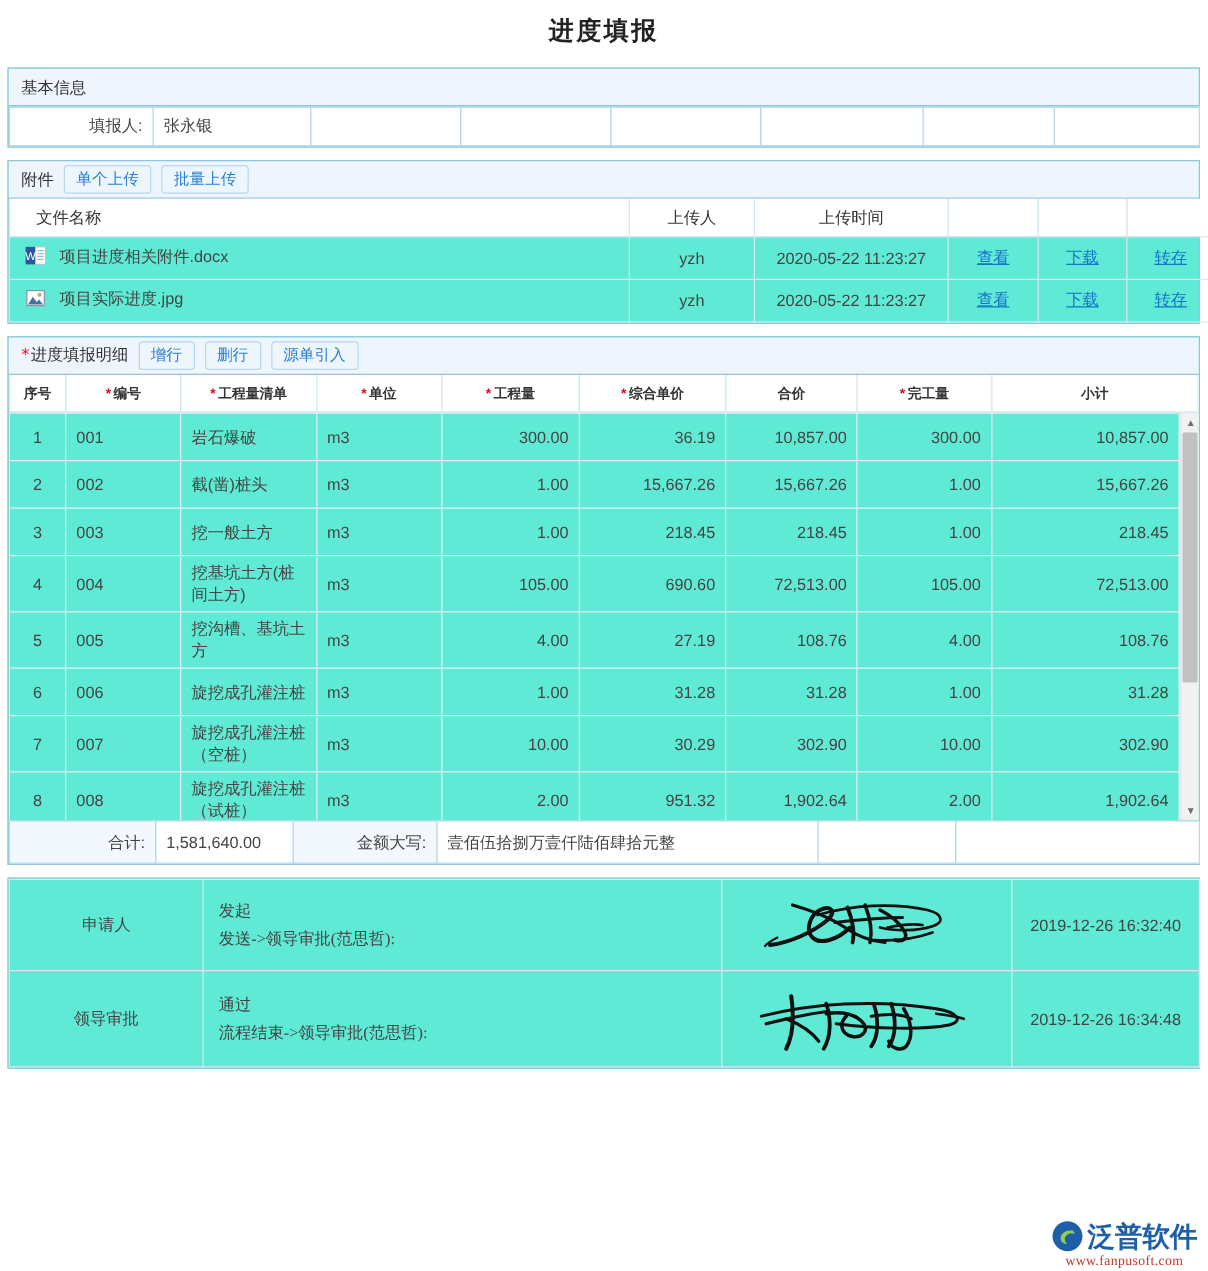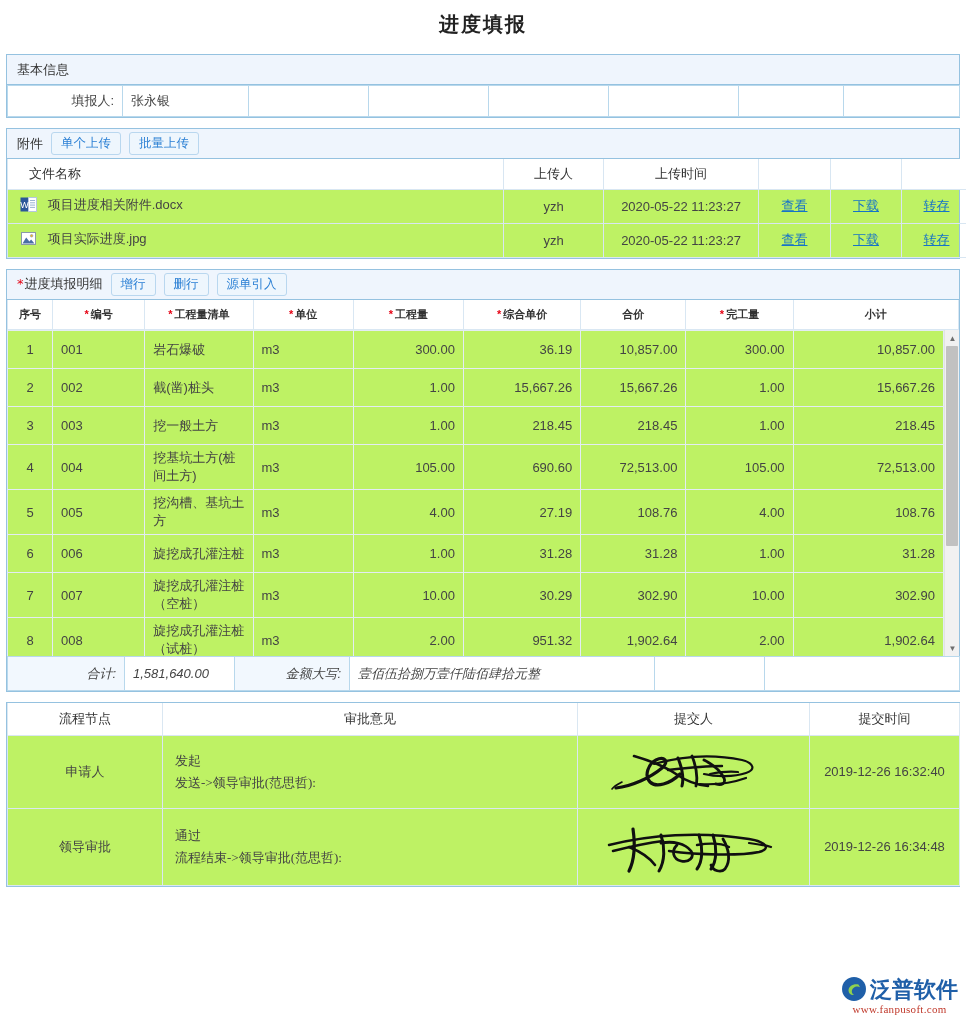--- a/index.html
+++ b/index.html
@@ -24,21 +24,21 @@
     font-weight: bold;
     color: #222;
     letter-spacing: 2px;
     padding: 11px 0 16px 0;
   }
 
   
   .panel {
     margin: 0 6px 10px 6px;
     border: 1px solid #95c2e0;
-    background: #bef264;
+    background: #5eead4;
   }
   .panel-head {
     background: #eff5fd;
     border-bottom: 1px solid #95c2e0;
     padding: 0 10px;
     height: 30px;
     display: flex;
     align-items: center;
     gap: 8px;
     font-size: 13px;
@@ -149,21 +149,21 @@
   }
   .vscroll .arrow {
     position: absolute; left: 0; width: 15px; height: 16px;
     display: flex; align-items: center; justify-content: center;
     color: #6e6e6e; font-size: 8px;
   }
   .vscroll .arrow.up { top: 0; }
   .vscroll .arrow.dn { bottom: 0; }
 
   
-  table.total { border-collapse: collapse; width: 100%; table-layout: fixed; font-style: italic; }
+  table.total { border-collapse: collapse; width: 100%; table-layout: fixed; }
   table.total td {
     border: 1px solid #b8d8ec;
     height: 34px;
     font-size: 13px;
     padding: 0 8px;
     background: #fff;
     color: #444;
   }
   table.total td.lbl { background: #f2f8fe; text-align: right; }
 
@@ -499,26 +499,20 @@
 
 <div class="panel">
   <table class="appr">
     <colgroup>
       <col style="width:155px">
         <col style="width:415px">
         <col style="width:232px">
         <col style="width:150px">
     </colgroup>
     <tbody>
-        <tr>
-      <th>流程节点</th>
-      <th>审批意见</th>
-      <th>提交人</th>
-      <th>提交时间</th>
-    </tr>
     <tr>
       <td class="node">申请人</td>
       <td class="opinion">
         <div>发起</div>
         <div>发送-&gt;领导审批(范思哲):</div>
       </td>
       <td class="signer">
         <svg class="sig" width="180" height="56" viewBox="0 0 180 56">
           <g fill="none" stroke="#101010" stroke-linecap="round" stroke-linejoin="round">
             <path d="M12 44 C28 42 46 34 58 24 C66 17 60 12 52 16 C44 20 40 32 46 38 C52 44 66 40 76 30" stroke-width="3.2"></path>

